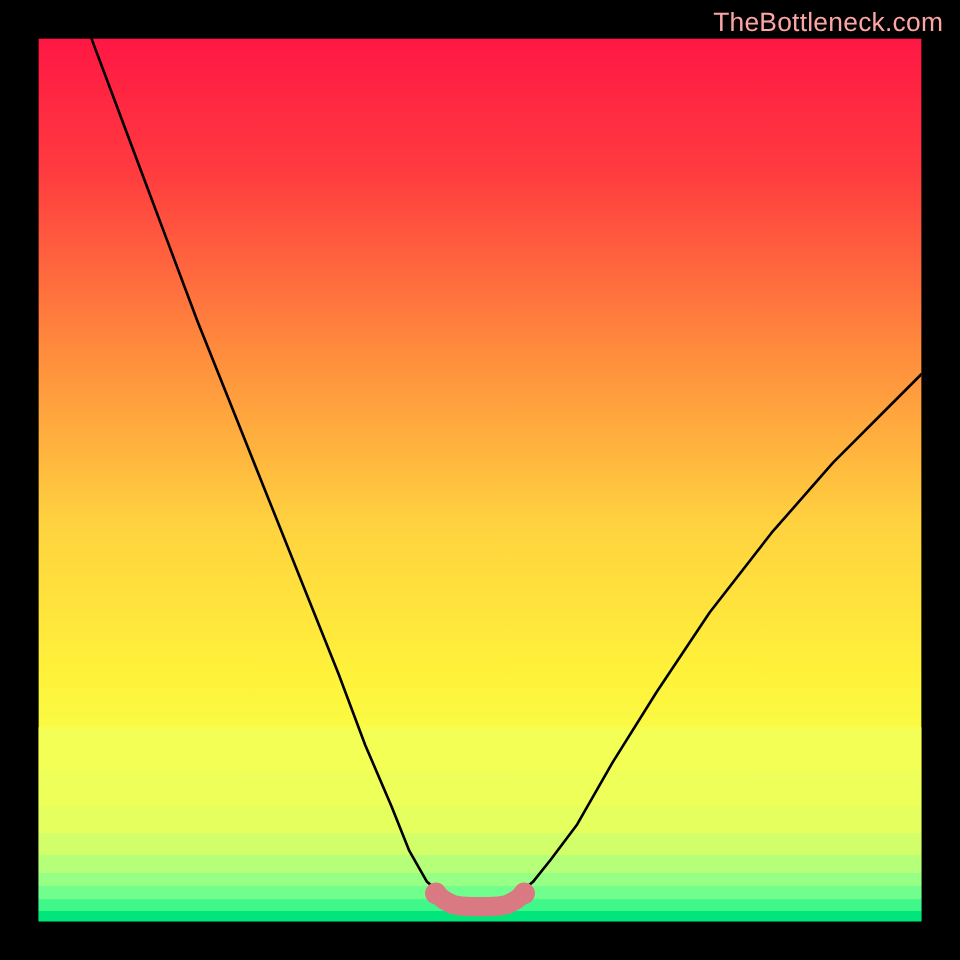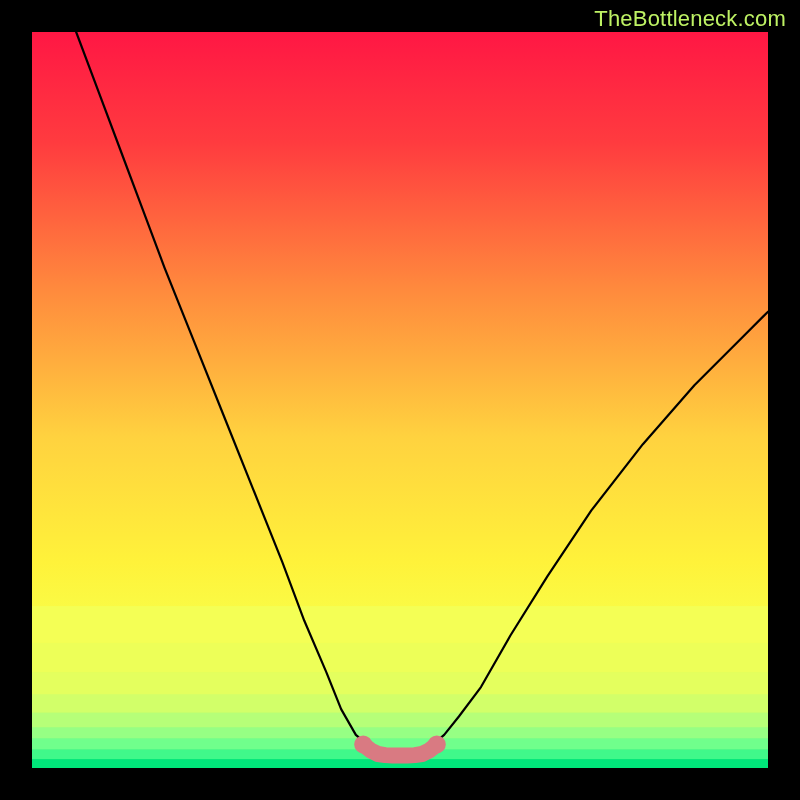--- a/index.html
+++ b/index.html
@@ -22,21 +22,21 @@
     left: 32px;
     top: 32px;
     width: 736px;
     height: 736px;
     
   }
   .watermark {
     position: absolute;
     top: 6px;
     right: 14px;
-    color: #bef264;
+    color: #fca5a5;
     font-size: 22px;
     font-weight: 400;
     letter-spacing: 0.2px;
     user-select: none;
   }
 </style>
 </head>
 <body>
 
 <div class="frame">

